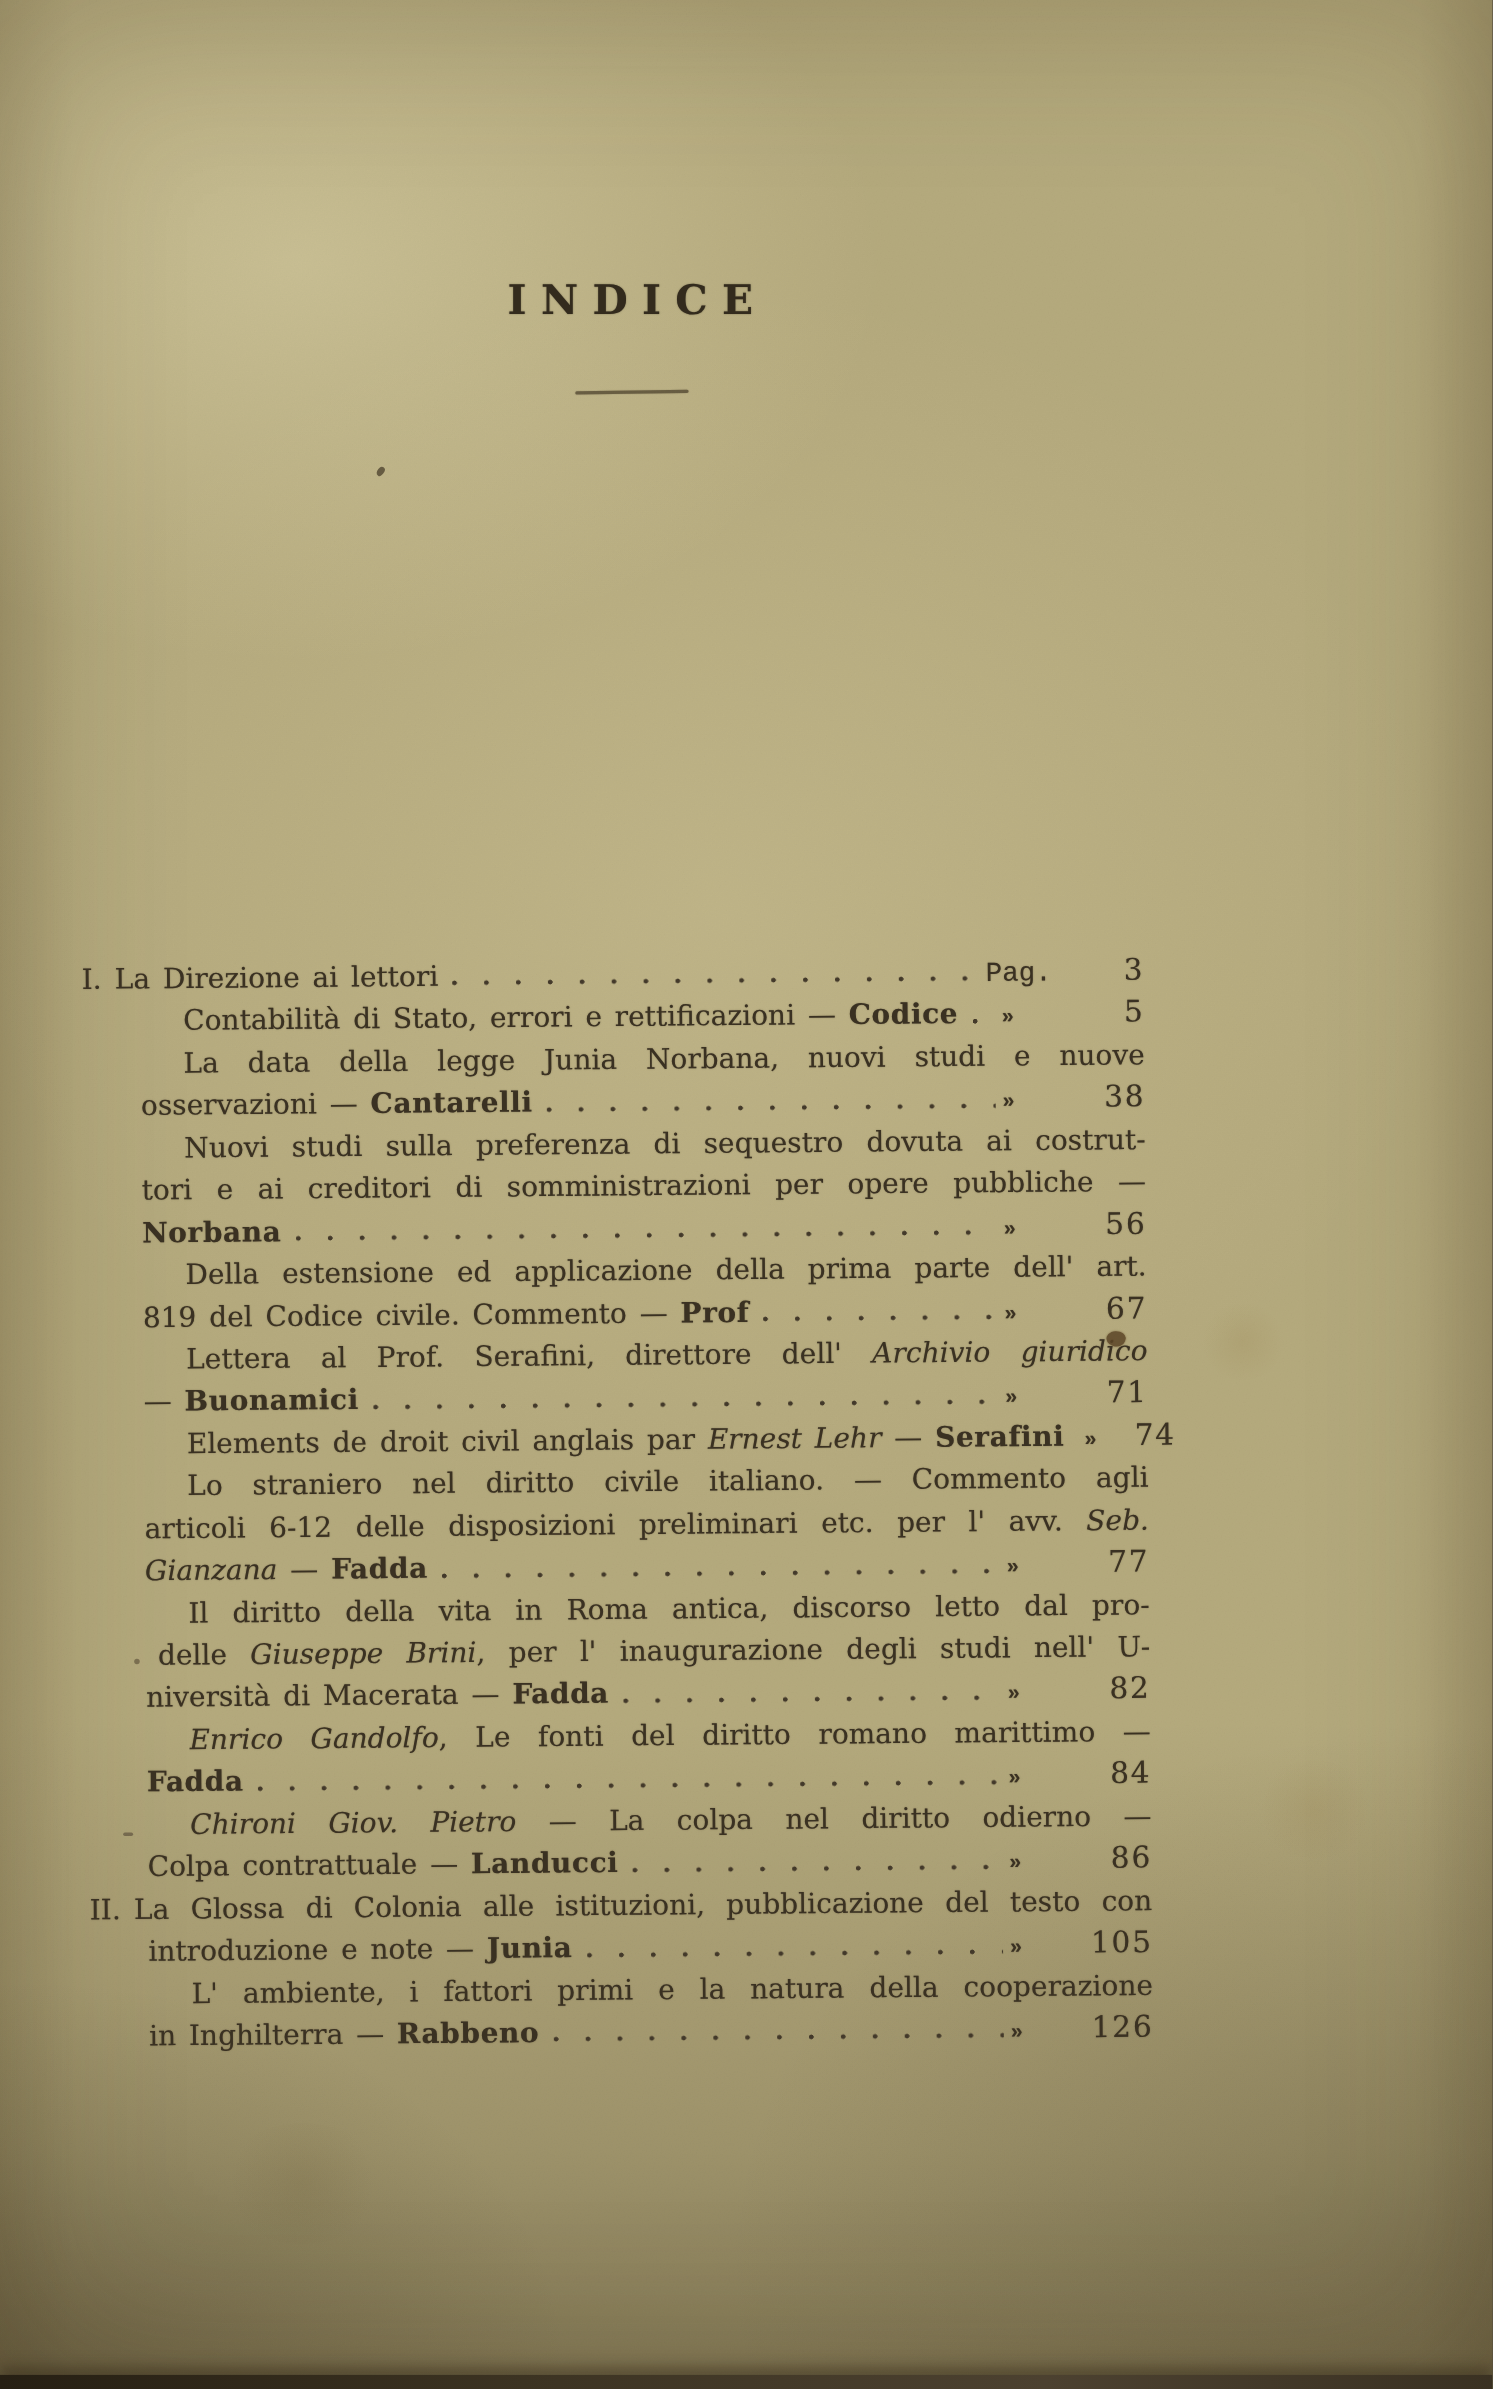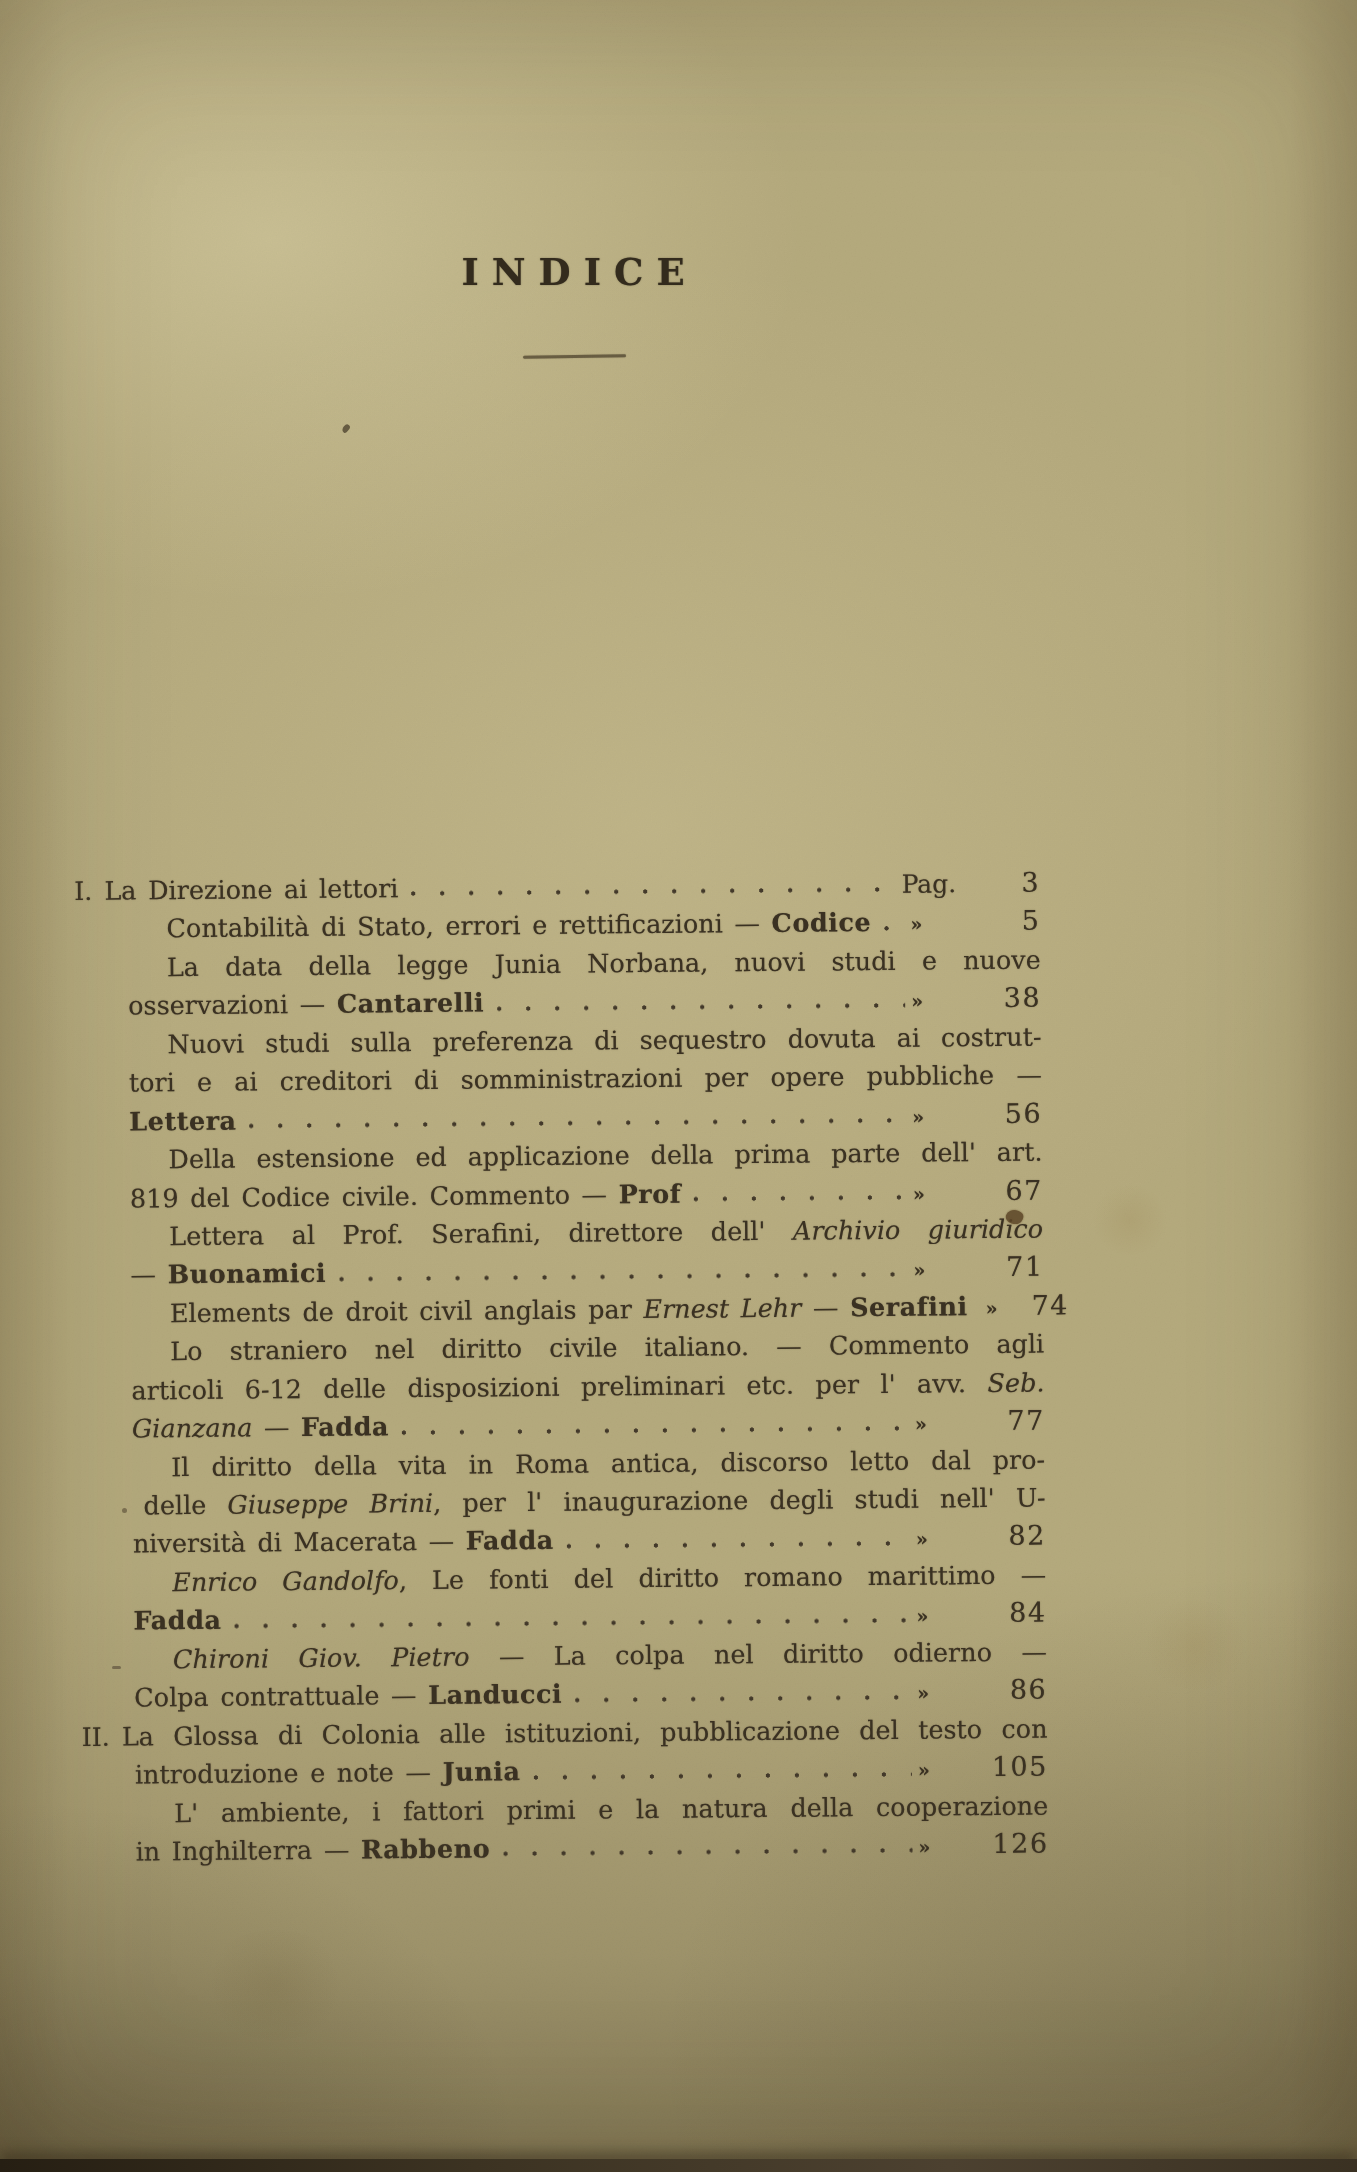--- a/index.html
+++ b/index.html
@@ -48,21 +48,21 @@
   .txt.just{flex:1;white-space:normal;text-align:justify;text-align-last:justify;overflow:hidden;height:38.45px;}
   .ind-first{padding-left:92px;}
   .ind-cont{padding-left:53px;}
   .ind-cont2{padding-left:64px;}
   .seg-b{font-weight:bold;letter-spacing:0.5px;}
   .seg-i{font-style:italic;}
   .leader{flex:1;align-self:flex-end;height:7px;margin:0 6px 10px 12px;min-width:0;
     background-image:radial-gradient(circle at 3px 3.5px,#43392a 1.9px,rgba(67,57,42,0) 2.4px);
     background-size:29px 7px;background-repeat:repeat-x;}
   .leader.blank{background:none;}
-  .marker{min-width:46px;text-align:left;font-size:25px;}
+  .marker{min-width:46px;text-align:left;font-size:25px;font-family:Liberation Mono, monospace;}
   .marker.ditto{font-size:19px;font-weight:bold;}
   .pageno{width:84px;text-align:right;font-size:27px;letter-spacing:1.5px;}
   .stain{position:absolute;border-radius:50%;pointer-events:none;}
   .blot-67{left:1006px;top:1210px;width:17px;height:14px;background:#5c4526;opacity:0.85;
     border-radius:60% 40% 55% 45%;transform:rotate(18deg);box-shadow:0 0 2px rgba(92,69,38,0.8);}
   .speck-1{left:343px;top:424px;width:6px;height:9px;background:#4a3f2b;opacity:0.75;
     border-radius:50% 50% 40% 60%;transform:rotate(40deg);}
   .dash-1{left:112px;top:1666px;width:9px;height:3px;background:#544836;opacity:0.6;border-radius:2px;}
   .dot-fessor{left:122px;top:1508px;width:5px;height:5px;background:#554934;opacity:0.6;border-radius:50%;}
   .stain-a{left:1090px;top:1185px;width:80px;height:70px;background:radial-gradient(circle,rgba(140,110,55,0.12),rgba(140,110,55,0) 70%);}
@@ -100,21 +100,21 @@
         <span class="marker ditto">»</span>
         <span class="pageno">38</span>
       </div>
       <div class="toc-row ind-first">
         <span class="txt just"><span class="seg-n">Nuovi studi sulla preferenza di sequestro dovuta ai costrut-</span></span>
       </div>
       <div class="toc-row ind-cont">
         <span class="txt just"><span class="seg-n">tori e ai creditori di somministrazioni per opere pubbliche —</span></span>
       </div>
       <div class="toc-row ind-cont">
-        <span class="txt"><span class="seg-b">Lettera</span></span>
+        <span class="txt"><span class="seg-b">Norbana</span></span>
         <span class="leader"></span>
         <span class="marker ditto">»</span>
         <span class="pageno">56</span>
       </div>
       <div class="toc-row ind-first">
         <span class="txt just"><span class="seg-n">Della estensione ed applicazione della prima parte dell' art.</span></span>
       </div>
       <div class="toc-row ind-cont">
         <span class="txt"><span class="seg-n">819 del Codice civile. Commento — </span><span class="seg-b">Prof</span></span>
         <span class="leader"></span>

